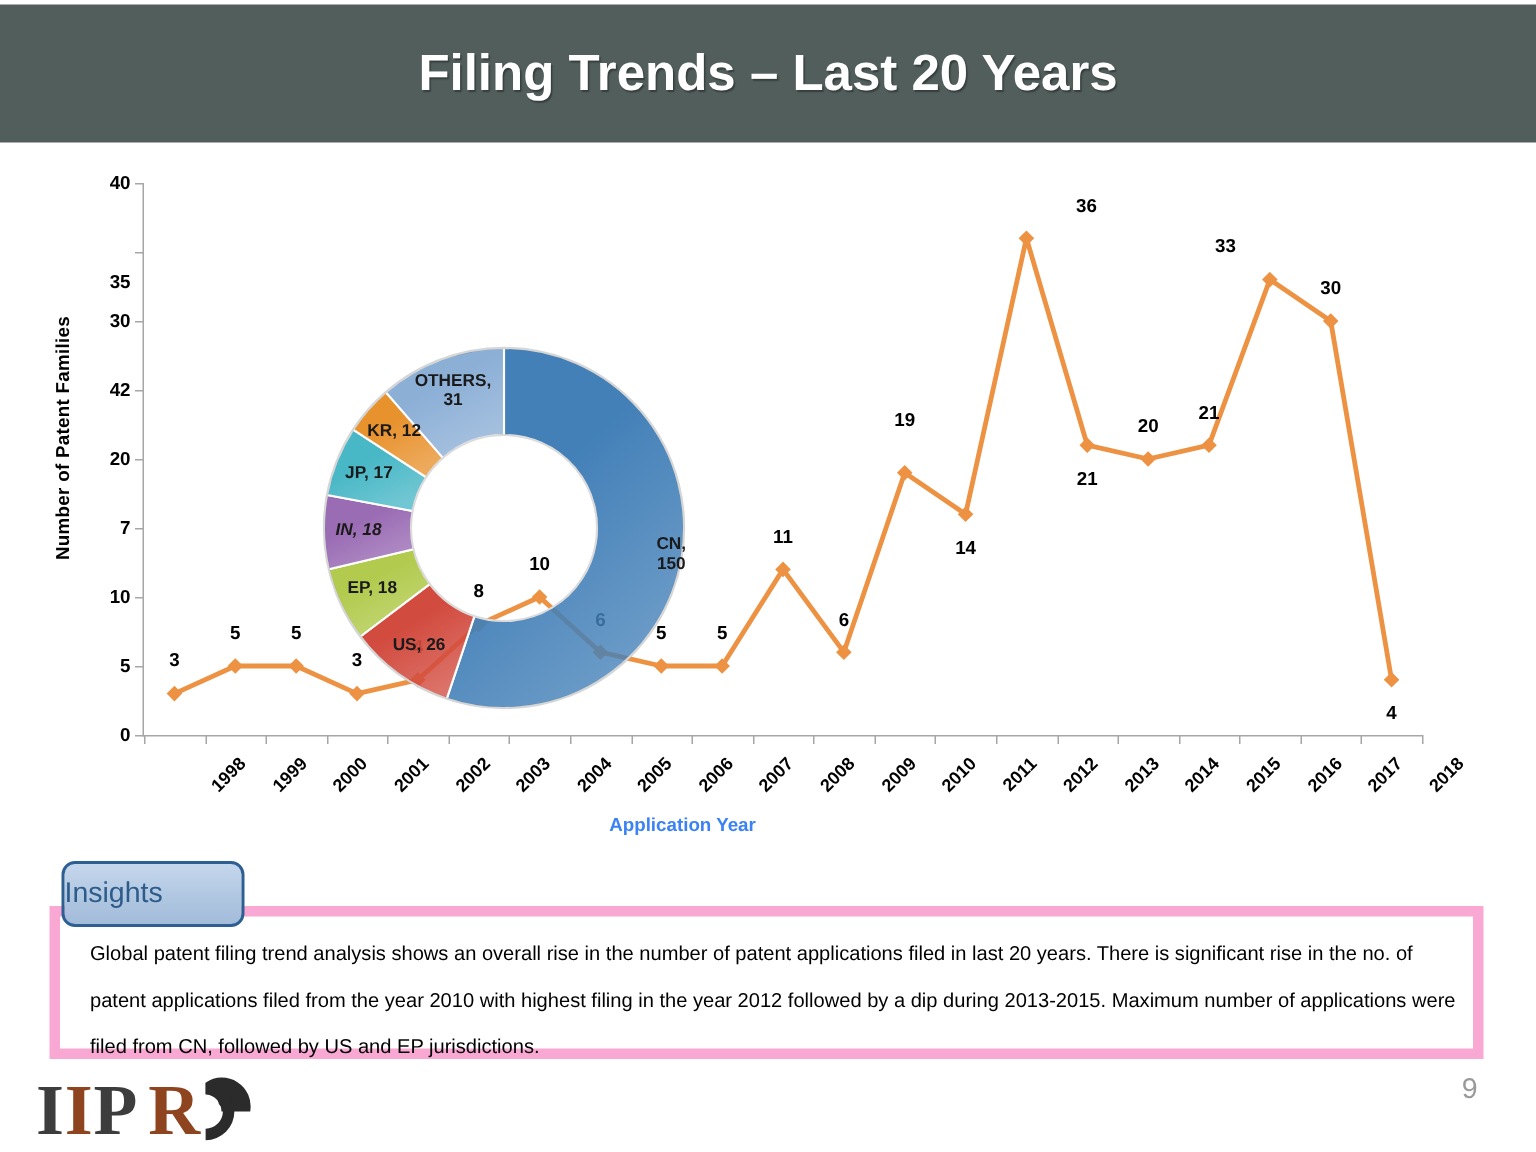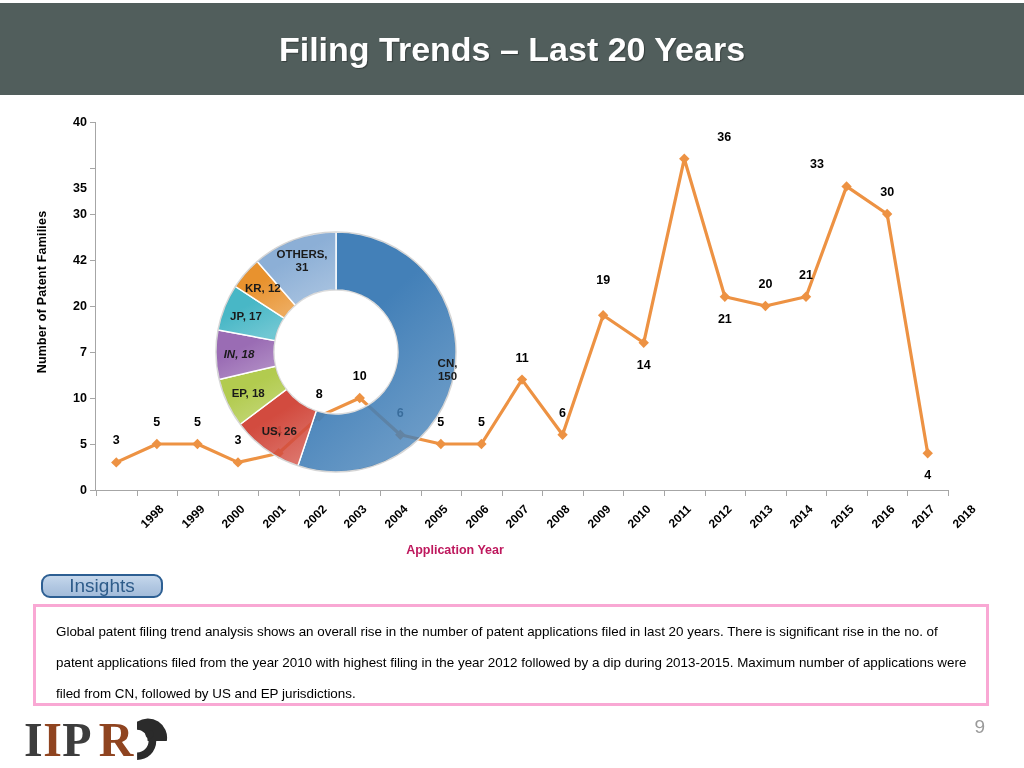--- a/index.html
+++ b/index.html
@@ -59,21 +59,21 @@
   }
 
   .x-axis-title {
     position: absolute;
     left: 0;
     top: 443px;
     width: 860px;
     text-align: center;
     font-size: 12.5px;
     font-weight: bold;
-    color: #be185d;
+    color: #3b82f6;
   }
   .x-axis-title span { margin-left: 50px; }
 
   .plot {
     position: absolute;
     left: 96px;
     top: 22px;
     width: 852px;
     height: 368px;
   }
@@ -164,43 +164,43 @@
     line-height: 1.12;
     white-space: pre-line;
   }
 
   
   .insights-tab {
     position: absolute;
     left: 41px;
     top: 574px;
     width: 122px;
-    height: 24px;
+    height: 44px;
     border: 2px solid #2d5f93;
     border-radius: 9px;
     background: linear-gradient(180deg, #c5d7ec 0%, #b2c8e2 50%, #a3bcda 100%);
     display: flex;
     align-items: center;
-    justify-content: center;
+    justify-content: flex-start;
     box-sizing: border-box;
     z-index: 3;
   }
   .insights-tab-label {
     font-size: 19px;
     color: #2e5c8a;
     font-family: "Liberation Sans", sans-serif;
   }
 
   .insights-box {
     position: absolute;
     left: 33px;
     top: 604px;
     width: 956px;
     height: 102px;
-    border: 3px solid #f9a8d4;
+    border: 7px solid #f9a8d4;
     box-sizing: border-box;
     background: #ffffff;
     z-index: 2;
   }
   .insights-text {
     position: absolute;
     left: 20px;
     top: 9px;
     width: 920px;
     font-size: 13.4px;

